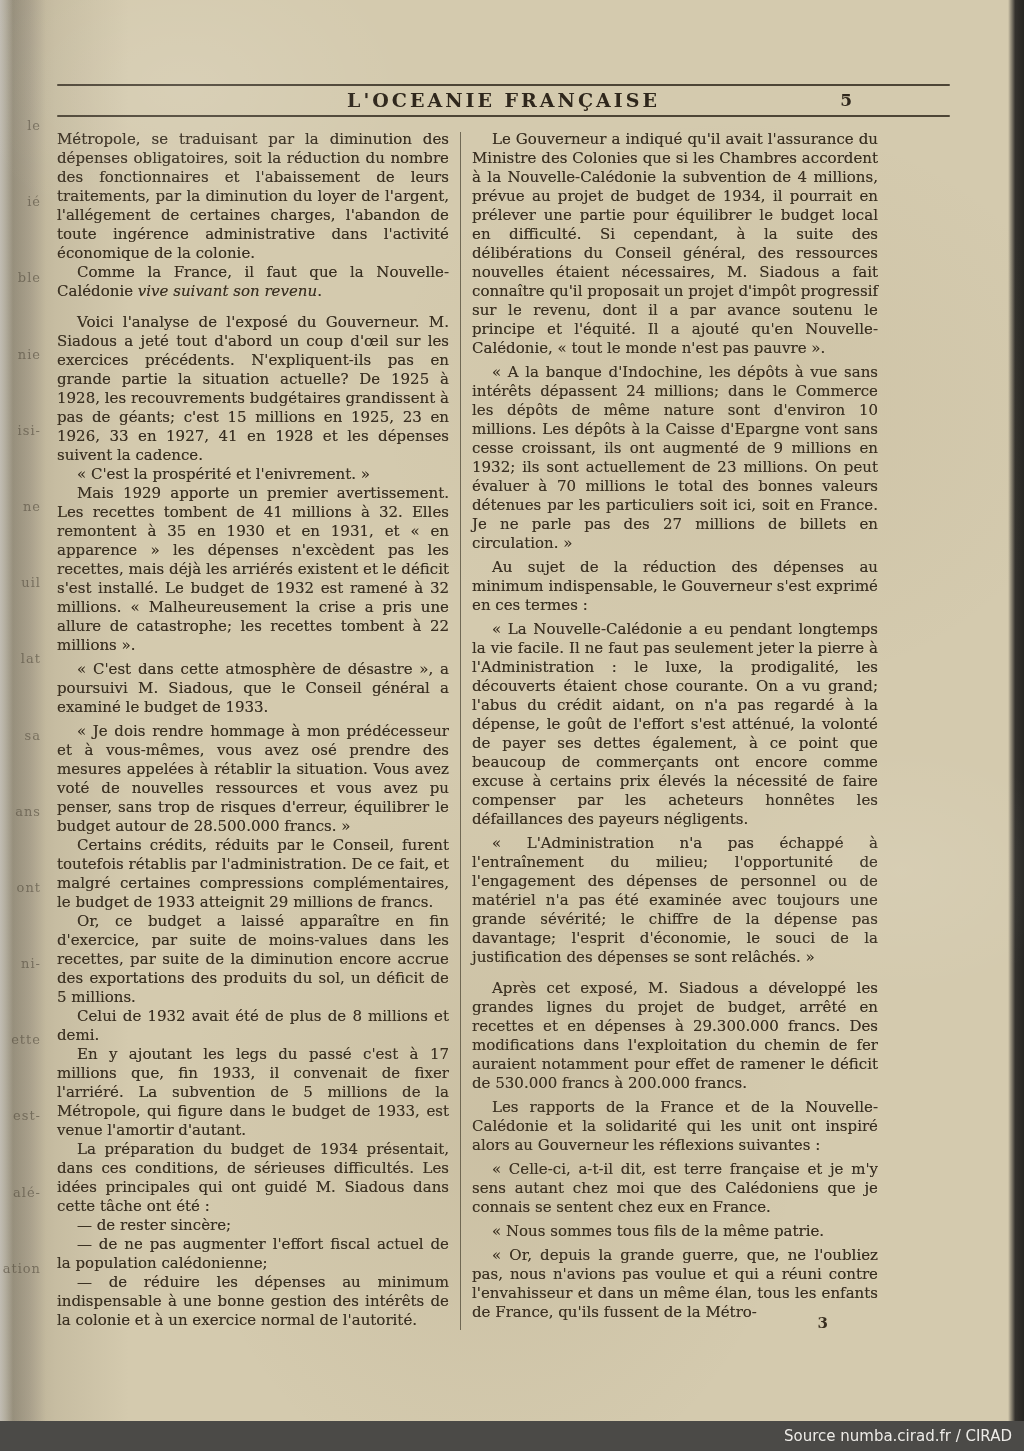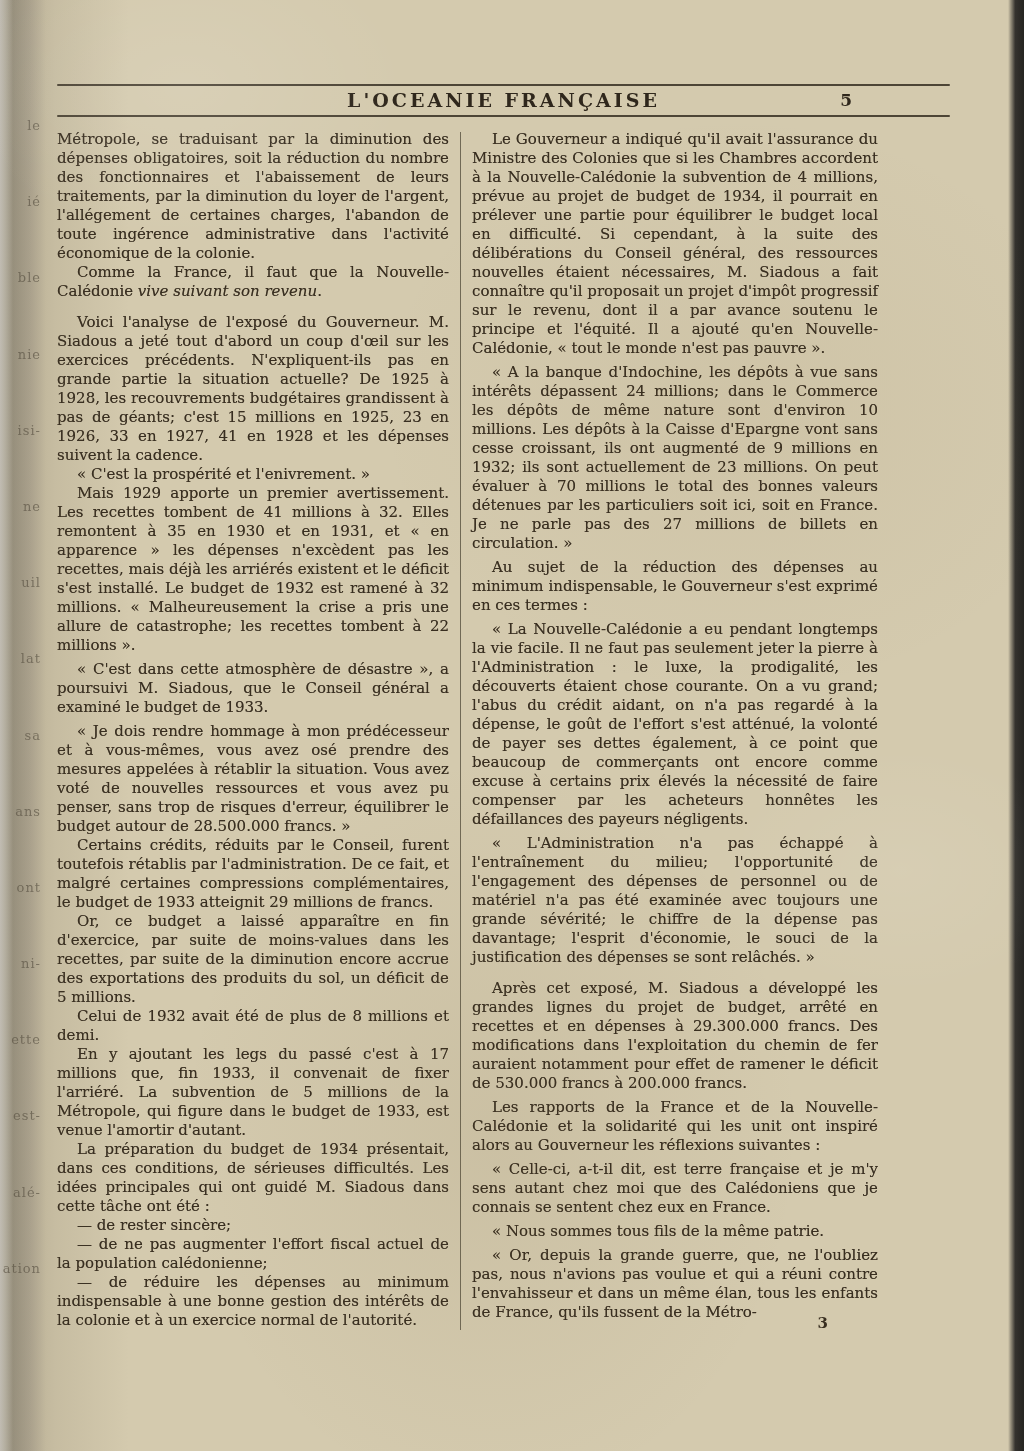--- a/index.html
+++ b/index.html
@@ -131,14 +131,17 @@
         <p class="gap-sm">« Or, depuis la grande guerre, que, ne l'oubliez pas, nous n'avions pas voulue et qui a réuni contre l'envahisseur et dans un même élan, tous les enfants de France, qu'ils fussent de la Métro-</p>
       </div>
 
     </div>
   </div>
 
   <div class="signature">3</div>
 
   <div class="right-strip"></div>
 
+  <div class="source-bar">
+    <span>Source numba.cirad.fr / CIRAD</span>
+  </div>
 
 </div>
 
 </body></html>

